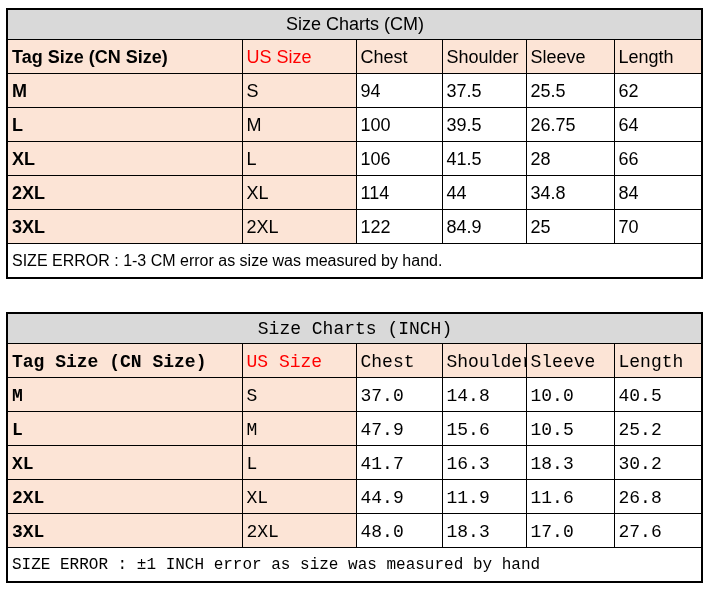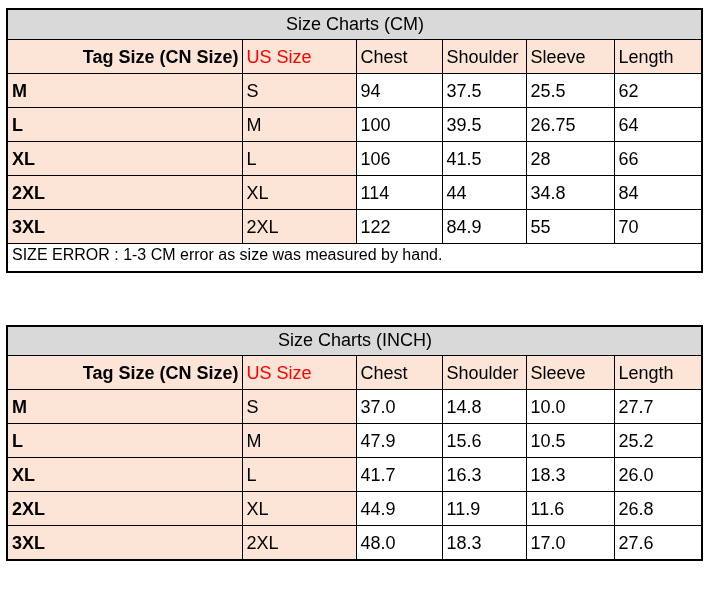--- a/index.html
+++ b/index.html
@@ -21,48 +21,48 @@
     height: 592px;
     padding: 8px 6px 0 6px;
     background: var(--page-bg);
   }
   table.size-table {
     border-collapse: collapse;
     table-layout: fixed;
     width: 695px;
     border: 2px solid var(--border-color);
   }
-  table.size-table + table.size-table { margin-top: 52px; }
+  table.size-table + table.size-table { margin-top: 33px; font-family: Liberation Mono, monospace; }
   .size-table td, .size-table th {
     border: 1px solid var(--border-color);
     font-size: 18px;
     font-weight: normal;
     text-align: left;
     vertical-align: bottom;
     padding: 2px 3px 5px 4px;
     overflow: hidden;
     white-space: nowrap;
   }
   .title-row td {
     background: var(--title-bg);
     text-align: center;
     height: 30px;
     padding-bottom: 4px;
   }
   .header-row th { background: var(--accent-bg); height: 34px; }
-  .header-row th.c-tag { font-weight: bold; text-align: right; }
+  .header-row th.c-tag { font-weight: bold; }
   .header-row th.c-us { color: var(--red); }
   .data-row { height: 34px; }
   .data-row td.c-tag {
     background: var(--accent-bg);
     font-weight: bold;
   }
   .data-row td.c-us { background: var(--accent-bg); }
   .footer-row td {
-    height: 28px;
+    height: 35px;
     font-size: 16px;
     padding-bottom: 7px;
   }
 </style>
 </head>
 <body>
 
 <div class="page">
 
   <table class="size-table">
@@ -116,21 +116,21 @@
         <td>114</td>
         <td>44</td>
         <td>34.8</td>
         <td>84</td>
       </tr>
       <tr class="data-row">
         <td class="c-tag">3XL</td>
         <td class="c-us">2XL</td>
         <td>122</td>
         <td>84.9</td>
-        <td>55</td>
+        <td>25</td>
         <td>70</td>
       </tr>
       <tr class="footer-row">
         <td colspan="6">SIZE ERROR : 1-3 CM error as size was measured by hand.</td>
       </tr>
     </tbody>
   </table>
 
   <table class="size-table">
     <colgroup>
@@ -152,50 +152,53 @@
         <th>Shoulder</th>
         <th>Sleeve</th>
         <th>Length</th>
       </tr>
       <tr class="data-row">
         <td class="c-tag">M</td>
         <td class="c-us">S</td>
         <td>37.0</td>
         <td>14.8</td>
         <td>10.0</td>
-        <td>27.7</td>
+        <td>40.5</td>
       </tr>
       <tr class="data-row">
         <td class="c-tag">L</td>
         <td class="c-us">M</td>
         <td>47.9</td>
         <td>15.6</td>
         <td>10.5</td>
         <td>25.2</td>
       </tr>
       <tr class="data-row">
         <td class="c-tag">XL</td>
         <td class="c-us">L</td>
         <td>41.7</td>
         <td>16.3</td>
         <td>18.3</td>
-        <td>26.0</td>
+        <td>30.2</td>
       </tr>
       <tr class="data-row">
         <td class="c-tag">2XL</td>
         <td class="c-us">XL</td>
         <td>44.9</td>
         <td>11.9</td>
         <td>11.6</td>
         <td>26.8</td>
       </tr>
       <tr class="data-row">
         <td class="c-tag">3XL</td>
         <td class="c-us">2XL</td>
         <td>48.0</td>
         <td>18.3</td>
         <td>17.0</td>
         <td>27.6</td>
       </tr>
+      <tr class="footer-row">
+        <td colspan="6">SIZE ERROR : ±1 INCH error as size was measured by hand</td>
+      </tr>
     </tbody>
   </table>
 
 </div>
 
 </body></html>

